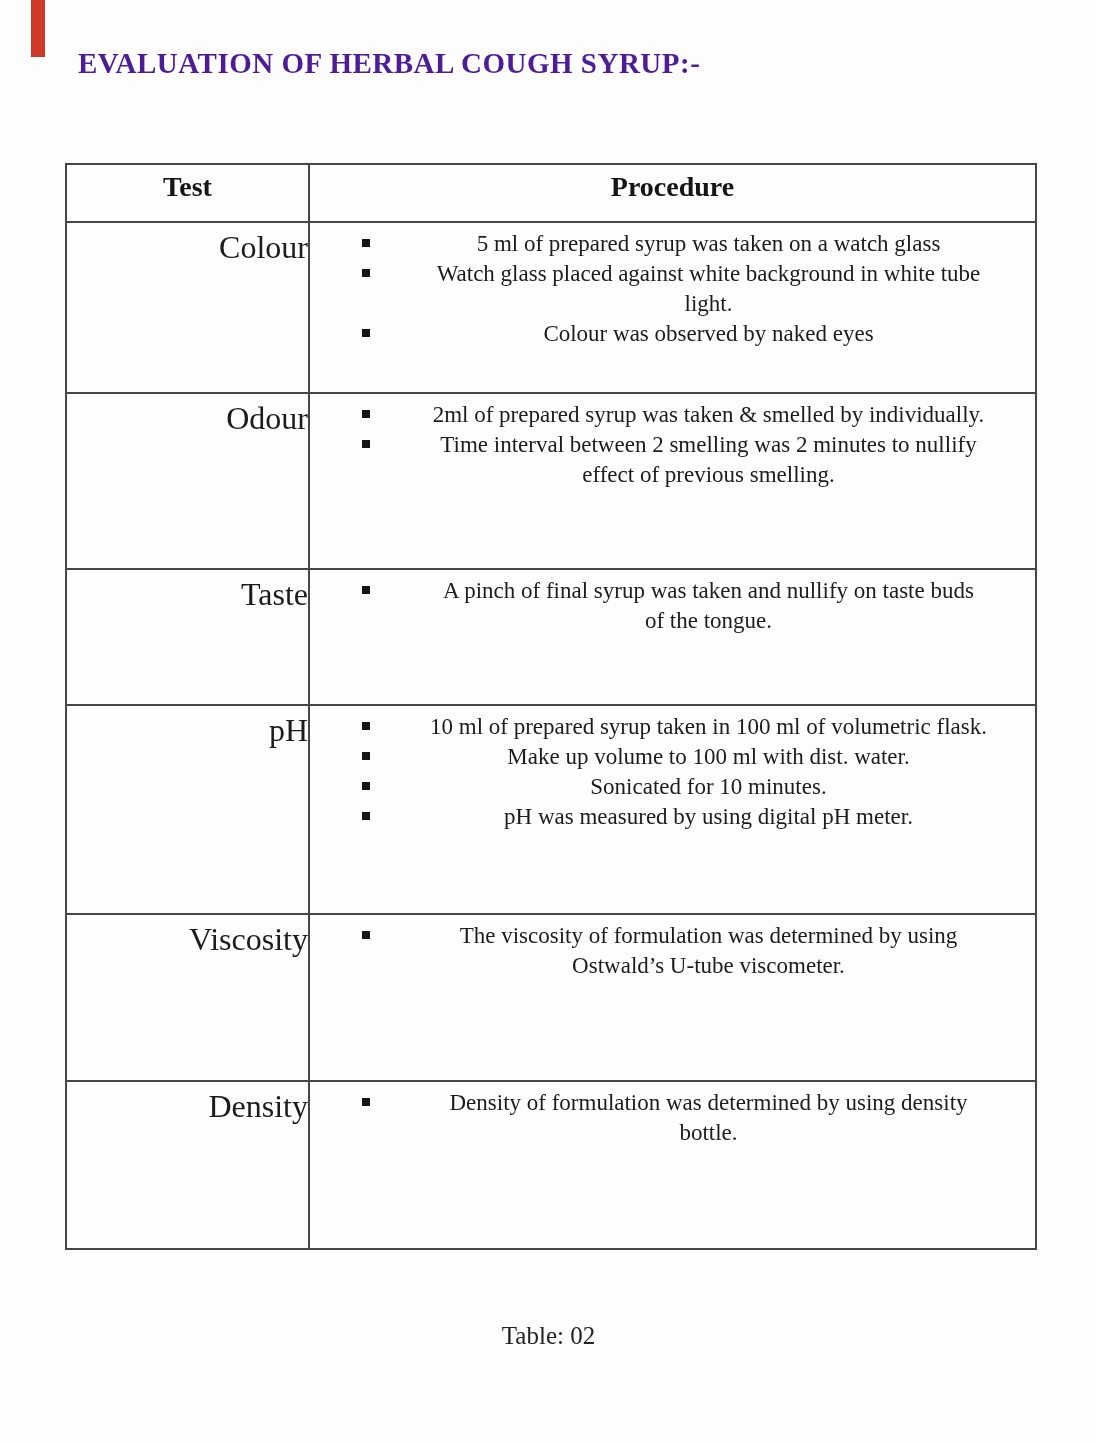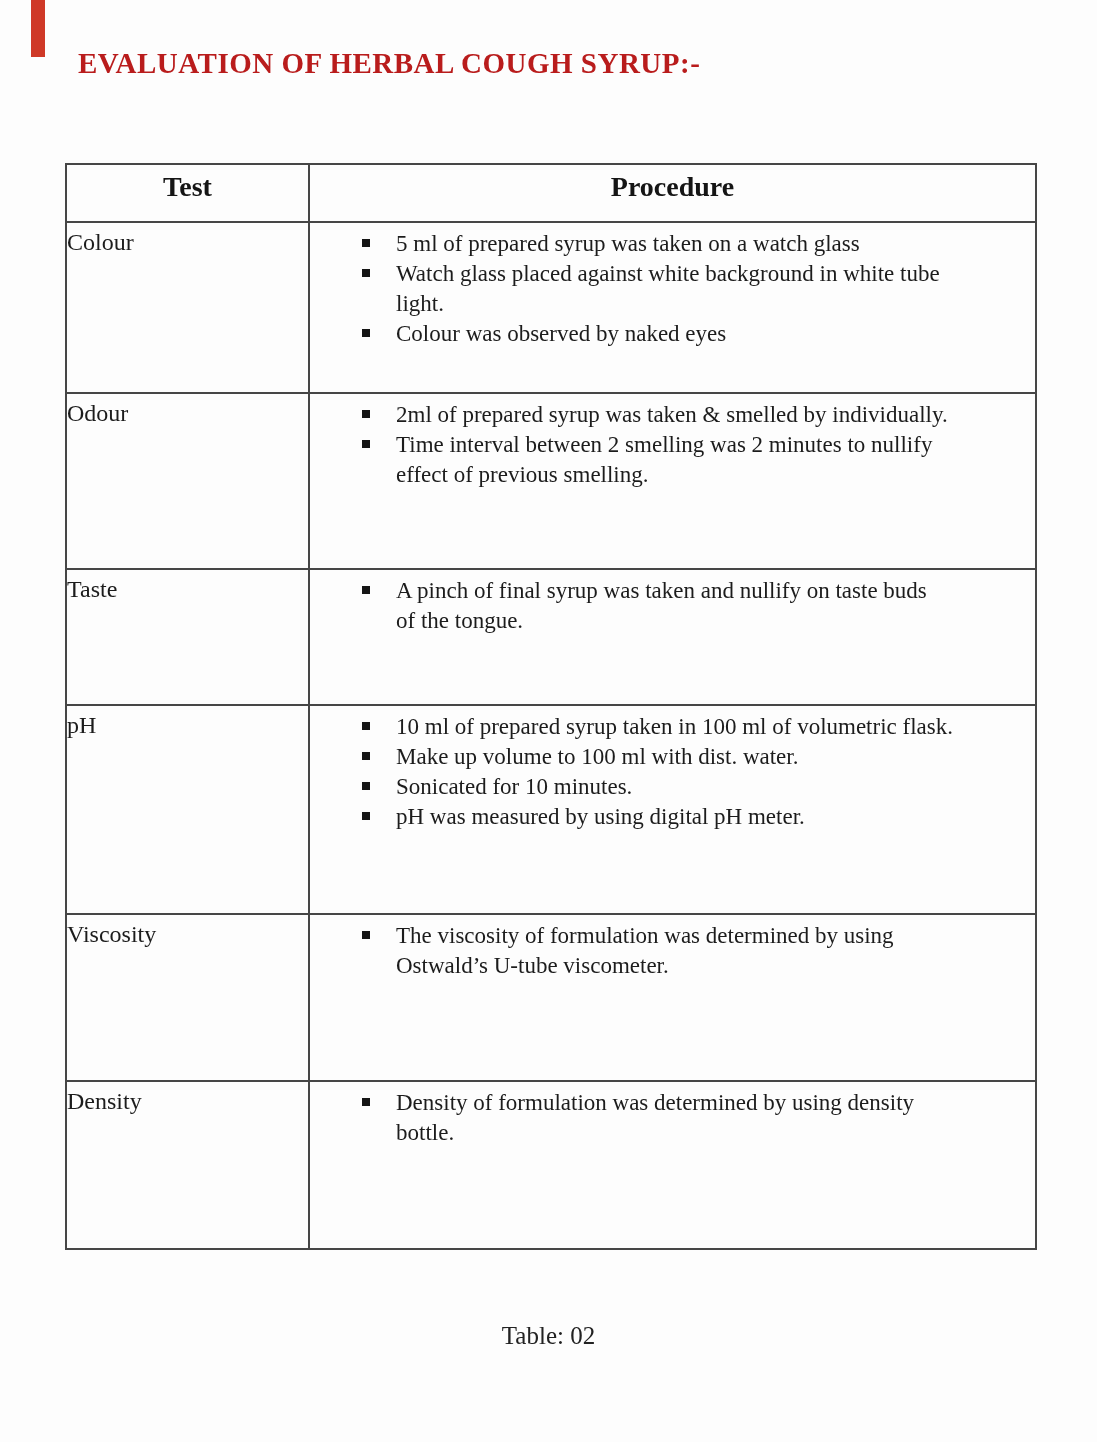--- a/index.html
+++ b/index.html
@@ -16,21 +16,21 @@
     left: 31px; top: 0;
     width: 14px; height: 57px;
     background: #cf3927;
   }
   .doc-title {
     position: absolute;
     left: 78px; top: 47px;
     font-size: 29px;
     font-weight: bold;
     letter-spacing: 0.5px;
-    color: #b91c1c;
+    color: #4c1d95;
   }
   table.eval-table {
     position: absolute;
     left: 65px; top: 163px;
     width: 970px;
     border-collapse: collapse;
     table-layout: fixed;
   }
   table.eval-table, table.eval-table th, table.eval-table td {
     border: 2px solid #464646;
@@ -47,29 +47,30 @@
   tr.r-colour   { height: 171px; }
   tr.r-odour    { height: 176px; }
   tr.r-taste    { height: 136px; }
   tr.r-ph       { height: 209px; }
   tr.r-visc     { height: 167px; }
   tr.r-density  { height: 168px; margin-top: 32px; }
   col.c-test { width: 243px; }
   col.c-proc { width: 727px; }
   td.test-cell {
     vertical-align: top;
-    text-align: left;
+    text-align: right;
     padding-top: 6px;
-    font-size: 24px;
+    font-size: 32px;
   }
   td.proc-cell { vertical-align: top; }
   ul.steps {
     list-style: none;
     margin: 6px 14px 0 52px;
     padding: 0;
+    text-align: center;
   }
   ul.steps li {
     position: relative;
     padding-left: 34px;
     font-size: 23px;
     line-height: 30px;
   }
   .bullet {
     position: absolute;
     left: 0; top: 10px;

